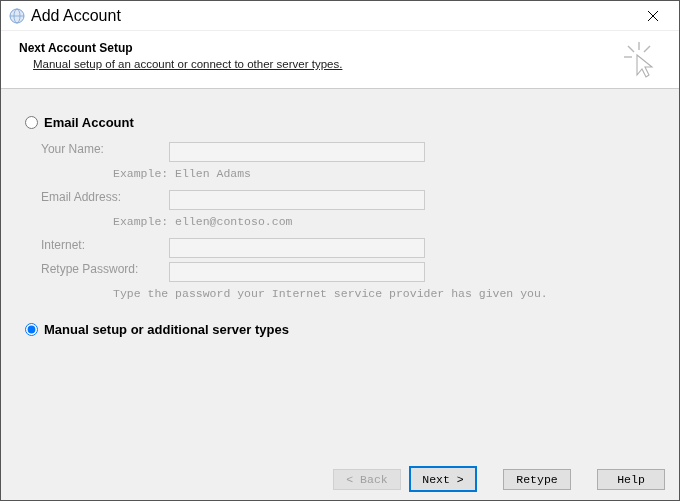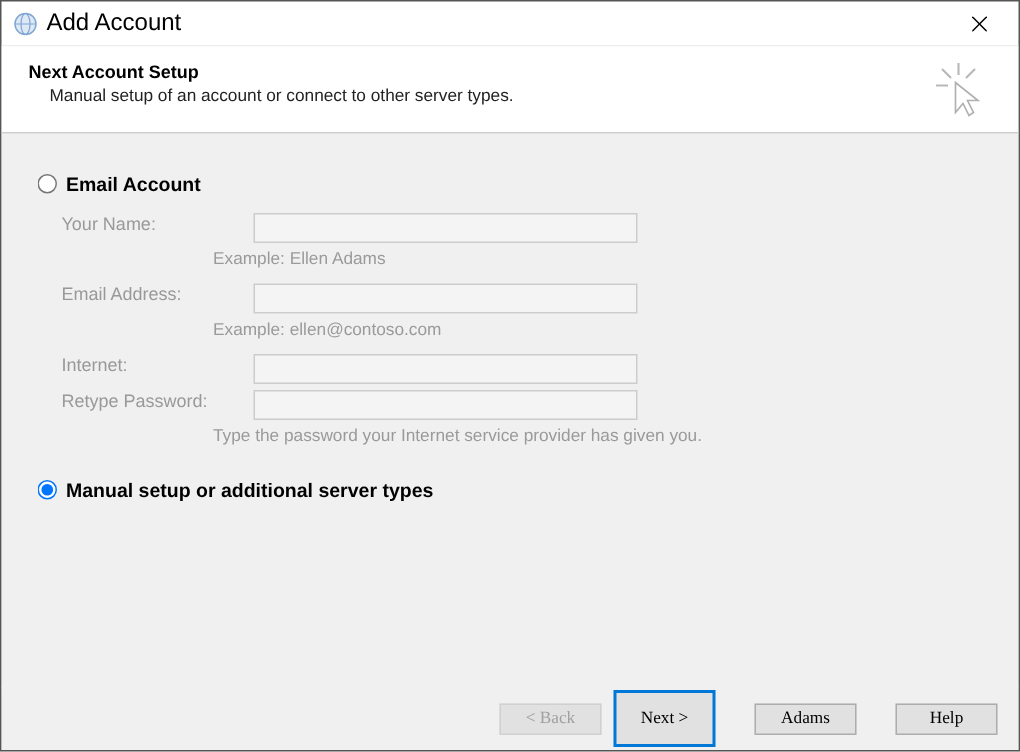--- a/index.html
+++ b/index.html
@@ -33,21 +33,21 @@
       cursor: pointer;
     }
     .header {
       padding: 10px 18px 10px 18px;
       border-bottom: 1px solid #ccc;
       position: relative;
       height: 58px;
       background: #fff;
     }
     .header .heading { font-weight: bold; font-size: 12px; color: #000; }
-    .header .subheading { font-size: 11.5px; color: #222; padding-left: 14px; margin-top: 3px; }
+    .header .subheading { font-size: 11.5px; color: #222; padding-left: 14px; margin-top: 3px; text-decoration: underline; }
     .cursor-deco {
       position: absolute;
       right: 22px;
       top: 8px;
       width: 40px; height: 40px;
     }
     .body-area {
       background: #f0f0f0;
       height: 370px;
       padding: 26px 24px 10px 24px;
@@ -82,56 +82,57 @@
       font-size: 12px;
       padding: 1px 4px;
       color: #555;
     }
     .form-input:disabled { background: #f4f4f4; color: #888; }
     .hint-row {
       display: flex;
       margin-bottom: 10px;
     }
     .hint-text {
-      margin-left: 101px;
+      margin-left: 72px;
       font-size: 11.5px;
       color: #9a9a9a;
       padding-top: 1px;
+      font-family: Liberation Mono, monospace;
     }
     .footer {
       height: 42px;
       background: #f0f0f0;
       border-top: 0;
       display: flex;
       justify-content: flex-end;
       align-items: center;
       padding: 0 14px 0 0;
       gap: 8px;
       position: absolute;
       bottom: 0; left: 0; right: 0;
     }
     .btn {
       min-width: 68px;
       height: 21px;
       font-size: 11.5px;
-      font-family: Liberation Serif, serif;
+      font-family: Liberation Mono, monospace;
       border: 1px solid #adadad;
       background: #e1e1e1;
       cursor: pointer;
       padding: 0 8px;
     }
     .btn:disabled {
       color: #a0a0a0;
       border-color: #d0d0d0;
       cursor: default;
     }
     .btn-primary {
       border: 2px solid #0078d7;
       background: #e1e1e1;
-      height: 38px;
+      height: 26px;
     }
   </style>
 </head>
 <body>
 
 <div class="titlebar">
   <span class="title-icon">
     <svg width="16" height="16" viewBox="0 0 16 16">
       <circle cx="8" cy="8" r="7" fill="#dfe8f5" stroke="#7fa5d5" stroke-width="1"></circle>
       <ellipse cx="8" cy="8" rx="3" ry="7" fill="none" stroke="#7fa5d5" stroke-width="0.8"></ellipse>
@@ -206,16 +207,16 @@
     <input type="radio" name="acct" checked="" style="">
     <span class="radio-label">Manual setup or additional server types</span>
   </label>
 
 </div>
 
 <div class="footer">
   <button class="btn" disabled="">&lt; Back</button>
   <button class="btn btn-primary">Next &gt;</button>
   <span style="width:10px"></span>
-  <button class="btn">Adams</button>
+  <button class="btn">Retype</button>
   <span style="width:10px"></span>
   <button class="btn">Help</button>
 </div>
 
 </body></html>

